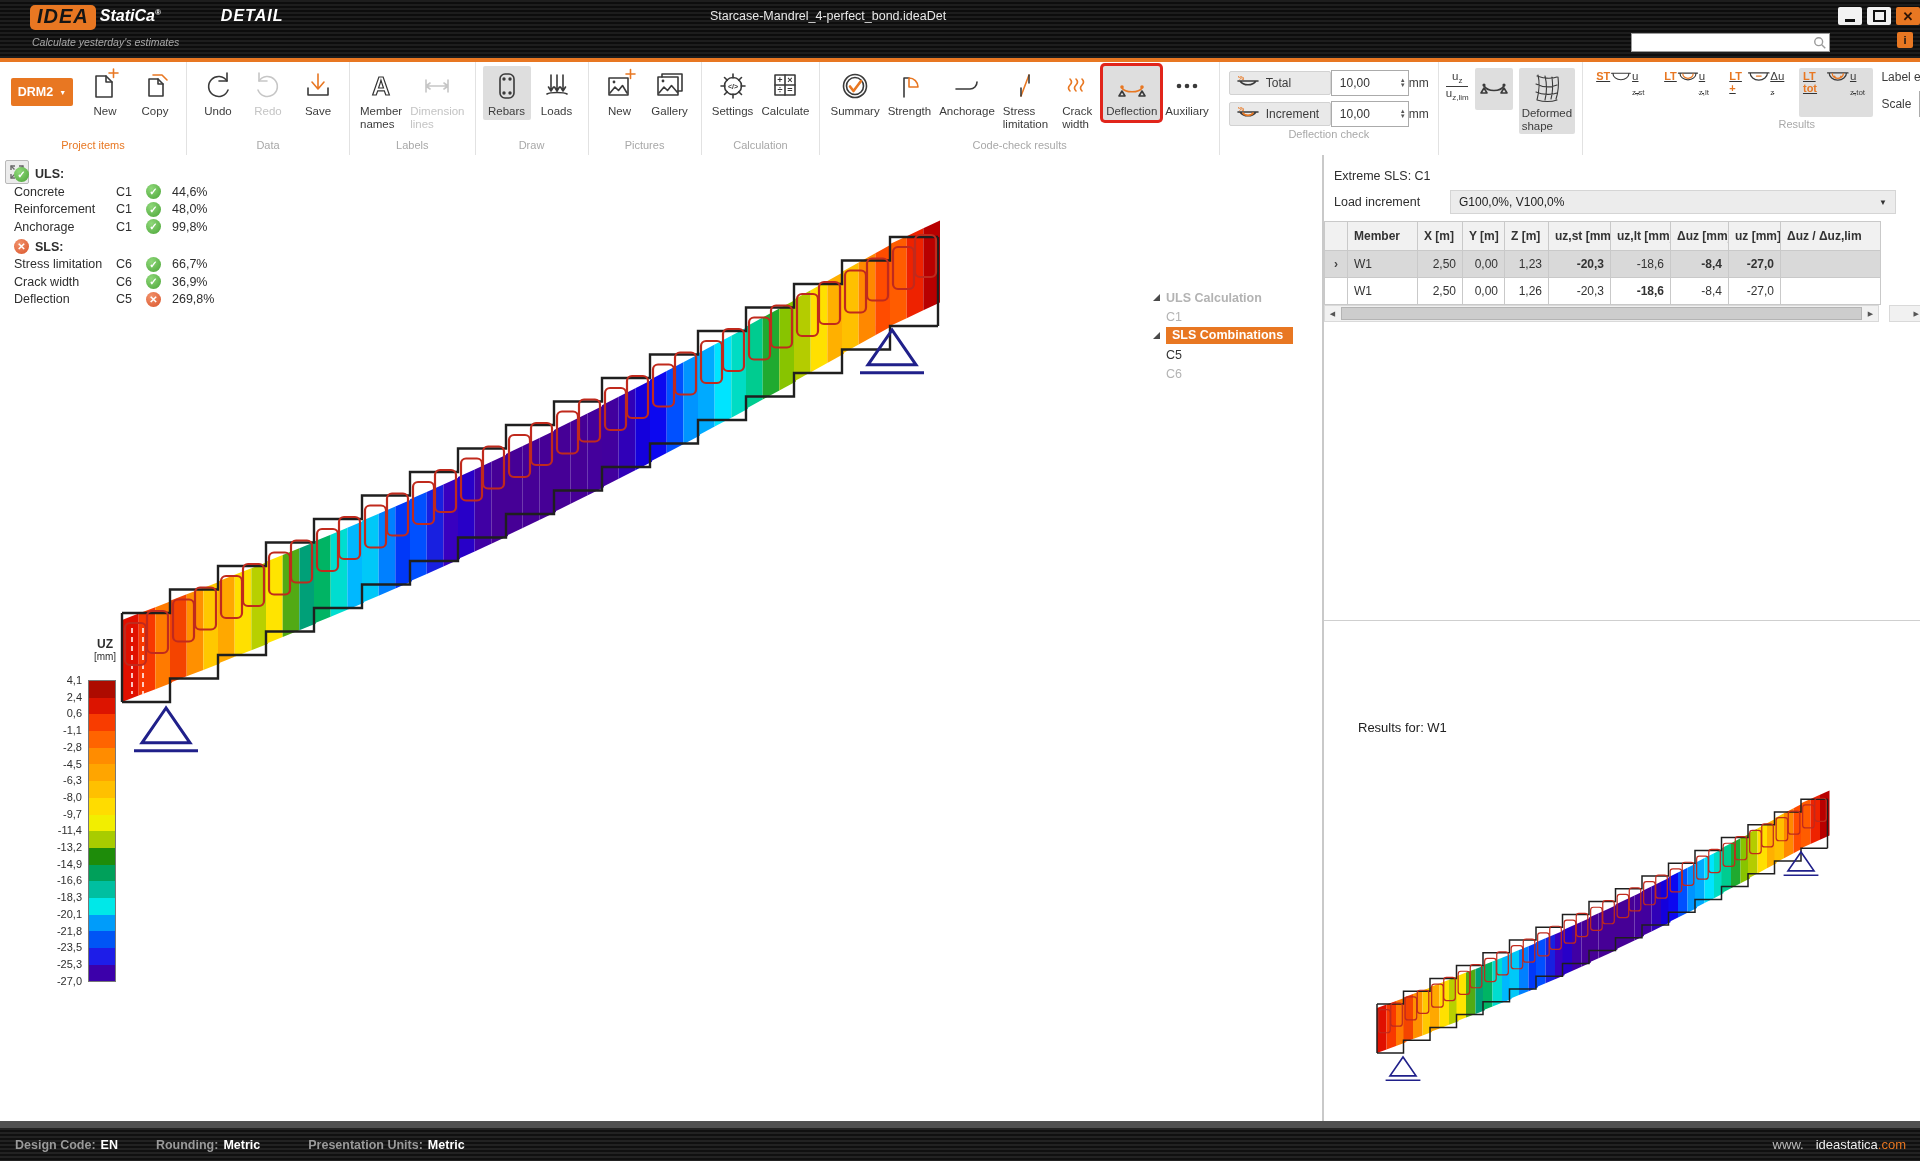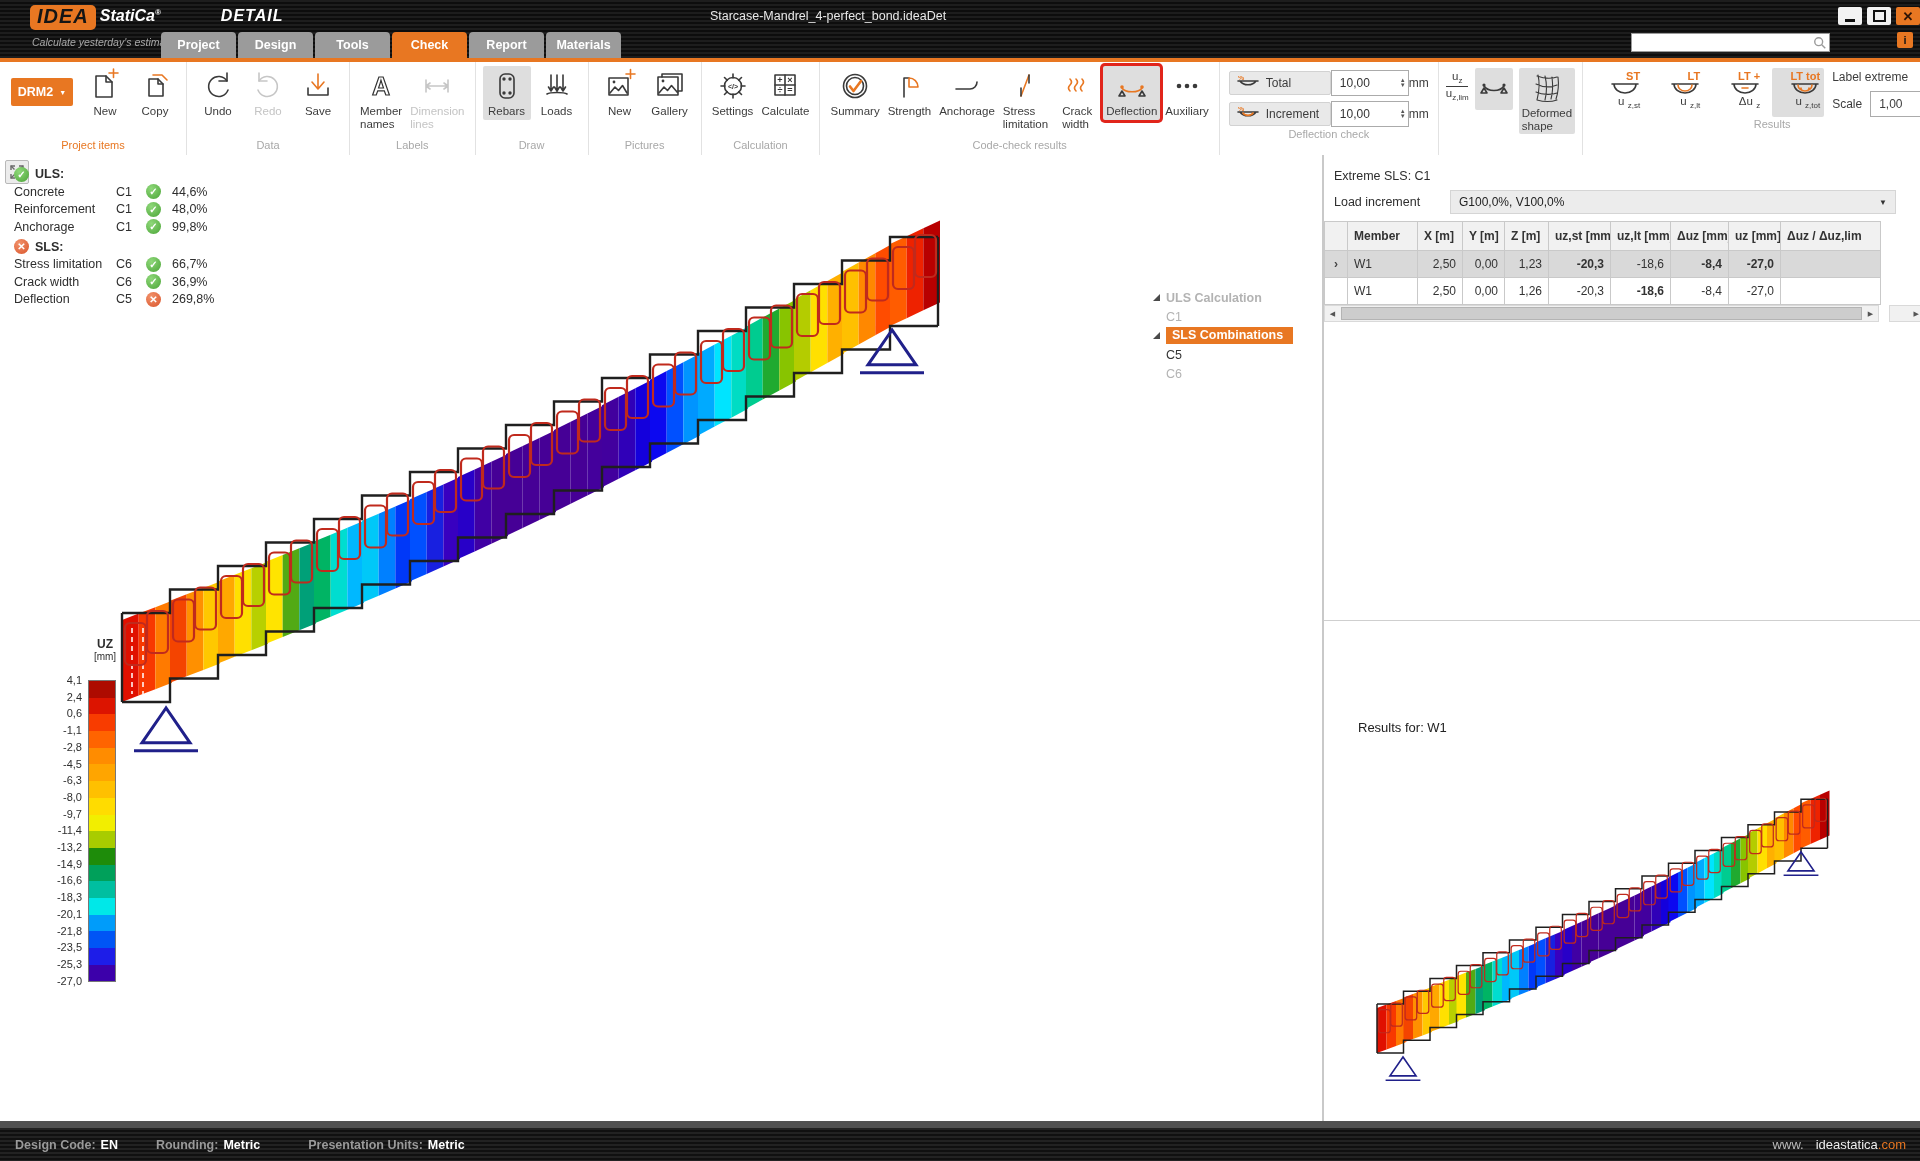--- a/index.html
+++ b/index.html
@@ -68,21 +68,21 @@
     width:102px;height:24px;font-size:12px;color:#3c3c3c;padding:0 6px;}
   .spin{display:flex;align-items:center;background:#fff;border:1px solid #ababab;width:66px;height:24px;
     font-size:12px;justify-content:space-between;padding:0 2px 0 8px;}
   .spin-btns{display:flex;flex-direction:column;line-height:0.8;font-size:6px;color:#555;}
   .unit{font-size:12px;color:#3c3c3c;}
   .shape-group{display:flex;align-items:flex-start;gap:6px;padding:6px 4px 0 4px;}
   .ratio{display:flex;flex-direction:column;align-items:center;font-size:11.5px;color:#3c3c3c;margin-top:2px;}
   .ratio .num{border-bottom:1.4px solid #3c3c3c;padding:0 6px 1px;}
   .ratio sub{font-size:8px;}
   .shape-sel{background:#dedede;border-radius:2px;padding:10px 4px;}
-  .mode{display:flex;flex-direction:column;align-items:flex-end;min-width:44px;padding:2px 4px;border-radius:2px;}
+  .mode{display:flex;flex-direction:row;align-items:flex-start;min-width:44px;padding:2px 4px;border-radius:2px;text-decoration:underline;}
   .mode .mtag{color:#e87722;font-size:11px;font-weight:700;}
   .mode .msub{font-size:11.5px;color:#3c3c3c;}
   .mode .msub sub{font-size:8px;}
   .mode.selected{background:#dedede;}
   .resgrp{display:flex;gap:8px;padding:6px 6px 0 6px;}
   .rescol{display:flex;flex-direction:column;gap:7px;font-size:12px;color:#3c3c3c;margin-top:2px;}
   .scalerow{display:flex;align-items:center;gap:8px;}
   
   .main-canvas{position:absolute;left:0;top:155px;width:1322px;height:966px;background:#fff;overflow:hidden;}
   .vdivider{position:absolute;left:1322px;top:155px;width:2px;height:966px;background:#c9c9c9;}
@@ -160,28 +160,20 @@
     <div class="tagline">Calculate yesterday's estimates</div>
     <div class="doc-title">Starcase-Mandrel_4-perfect_bond.ideaDet</div>
     <div class="winbtn min">
         <span class="bar"></span>
       </div>
     <div class="winbtn max">
         <span class="box"></span>
       </div>
     <div class="winbtn close">
         <span class="x">✕</span>
-      </div>
-    <div class="tabs" id="tabs">
-        <div class="tab">Project</div>
-        <div class="tab">Design</div>
-        <div class="tab">Tools</div>
-        <div class="tab active">Check</div>
-        <div class="tab">Report</div>
-        <div class="tab">Materials</div>
       </div>
     <div class="searchbox">
       <input style="">
       <svg class="search-ic" viewBox="0 0 16 16">
         <circle cx="6.5" cy="6.5" r="4.5" fill="none" stroke="#9a9a9a" stroke-width="1.6"></circle>
         <path d="M10 10l4 4" stroke="#9a9a9a" stroke-width="1.6"></path>
       </svg>
     </div>
     <div class="infobtn">i</div>
   </div>

